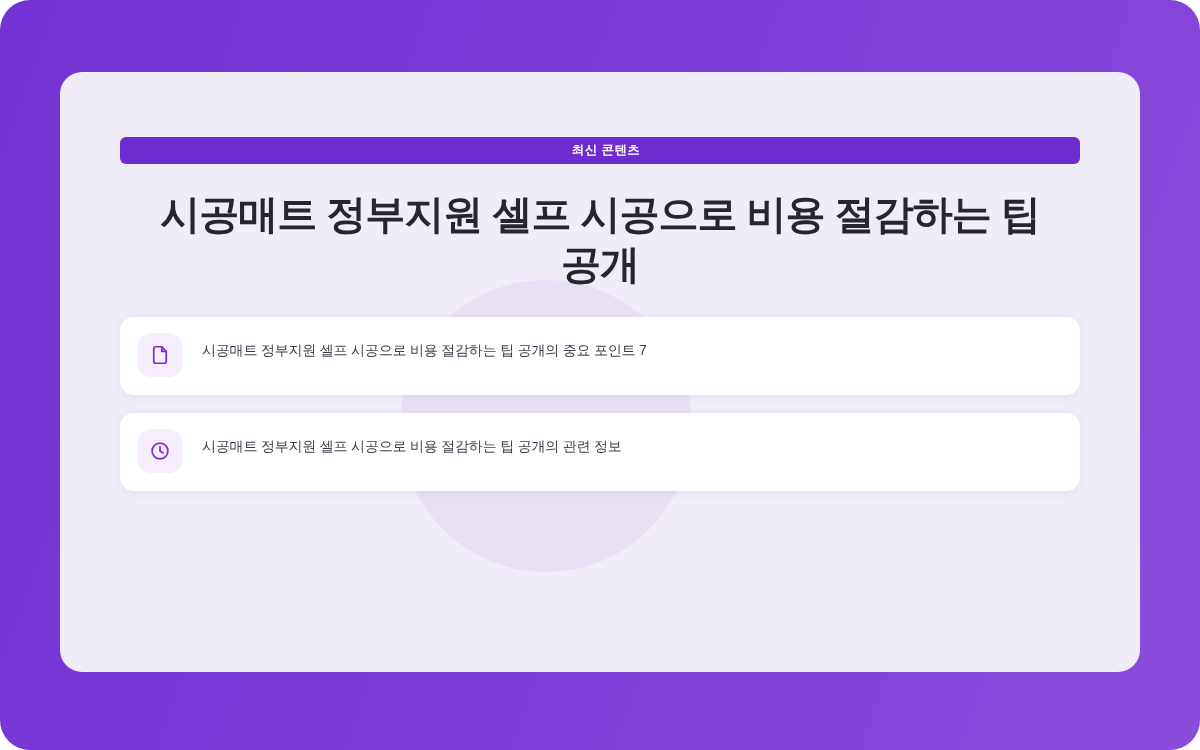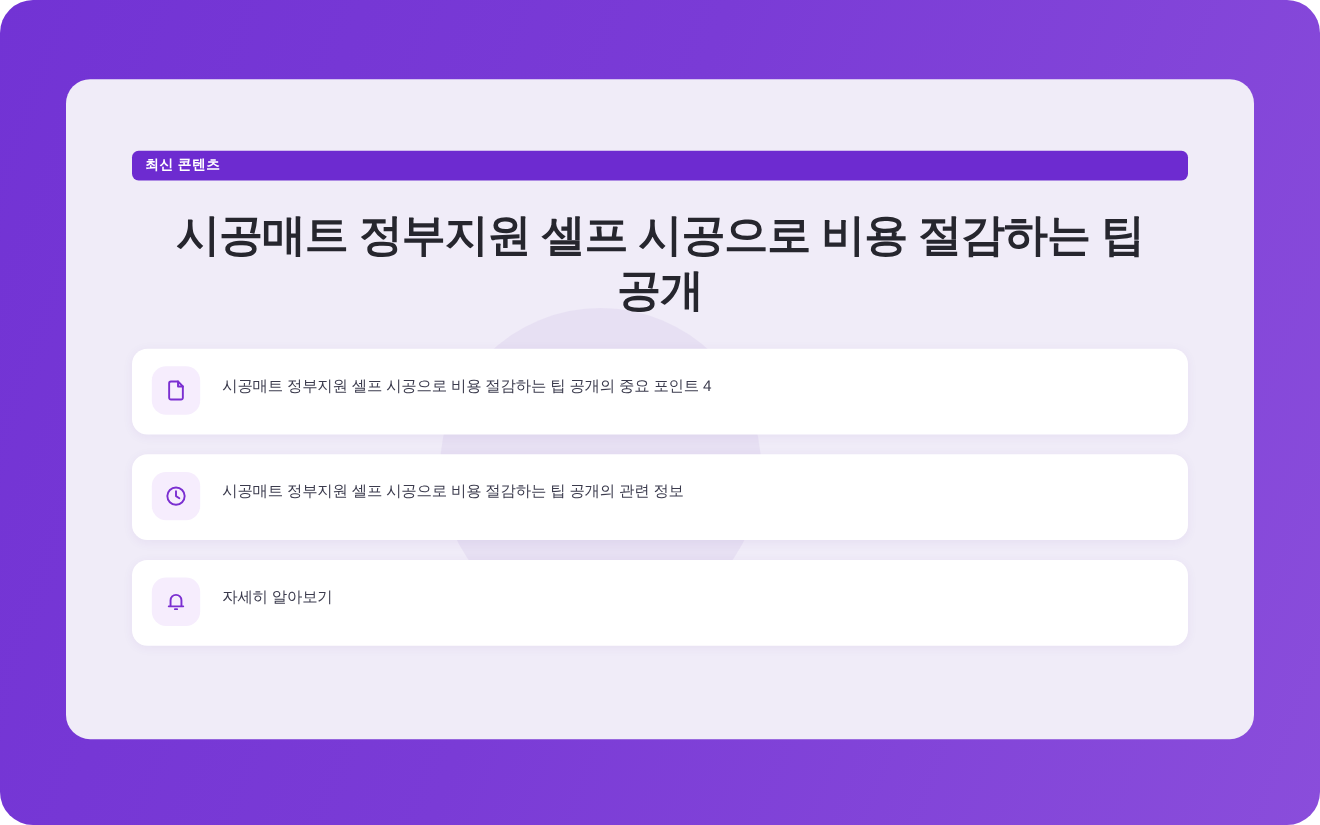--- a/index.html
+++ b/index.html
@@ -58,20 +58,21 @@
   .badge-bar {
     position: relative;
     width: 960px;
     height: 27px;
     background: #6d2bd0;
     border-radius: 6px;
     display: flex;
     align-items: center;
     padding-left: 12px;
     z-index: 2;
+    justify-content: center;
   }
 
   .badge-label {
     color: #ffffff;
     font-size: 12.5px;
     font-weight: bold;
     letter-spacing: 0.4px;
   }
 
   
@@ -159,40 +160,30 @@
 
       <div class="card-list">
 
         <div class="card">
           <span class="card-icon-tile">
             <svg viewBox="0 0 24 24">
               <path d="M14 3H7a1.8 1.8 0 0 0-1.8 1.8v14.4A1.8 1.8 0 0 0 7 21h10a1.8 1.8 0 0 0 1.8-1.8V8z"></path>
               <path d="M14 3v5h4.8"></path>
             </svg>
           </span>
-          <span class="card-text">시공매트 정부지원 셀프 시공으로 비용 절감하는 팁 공개의 중요 포인트 4</span>
+          <span class="card-text">시공매트 정부지원 셀프 시공으로 비용 절감하는 팁 공개의 중요 포인트 7</span>
         </div>
 
         <div class="card">
           <span class="card-icon-tile">
             <svg viewBox="0 0 24 24">
               <circle cx="12" cy="12" r="8.6"></circle>
               <path d="M12 7.2V12l3.3 2.1"></path>
             </svg>
           </span>
           <span class="card-text">시공매트 정부지원 셀프 시공으로 비용 절감하는 팁 공개의 관련 정보</span>
         </div>
 
-        <div class="card">
-          <span class="card-icon-tile">
-            <svg viewBox="0 0 24 24">
-              <path d="M17.4 16.4V10.6a5.4 5.4 0 1 0-10.8 0v5.8"></path>
-              <path d="M4.8 16.6h14.4"></path>
-              <path d="M10.9 19.4h2.2"></path>
-            </svg>
-          </span>
-          <span class="card-text">자세히 알아보기</span>
-        </div>
 
       </div>
     </div>
   </div>
 </div>
 
 </body></html>

